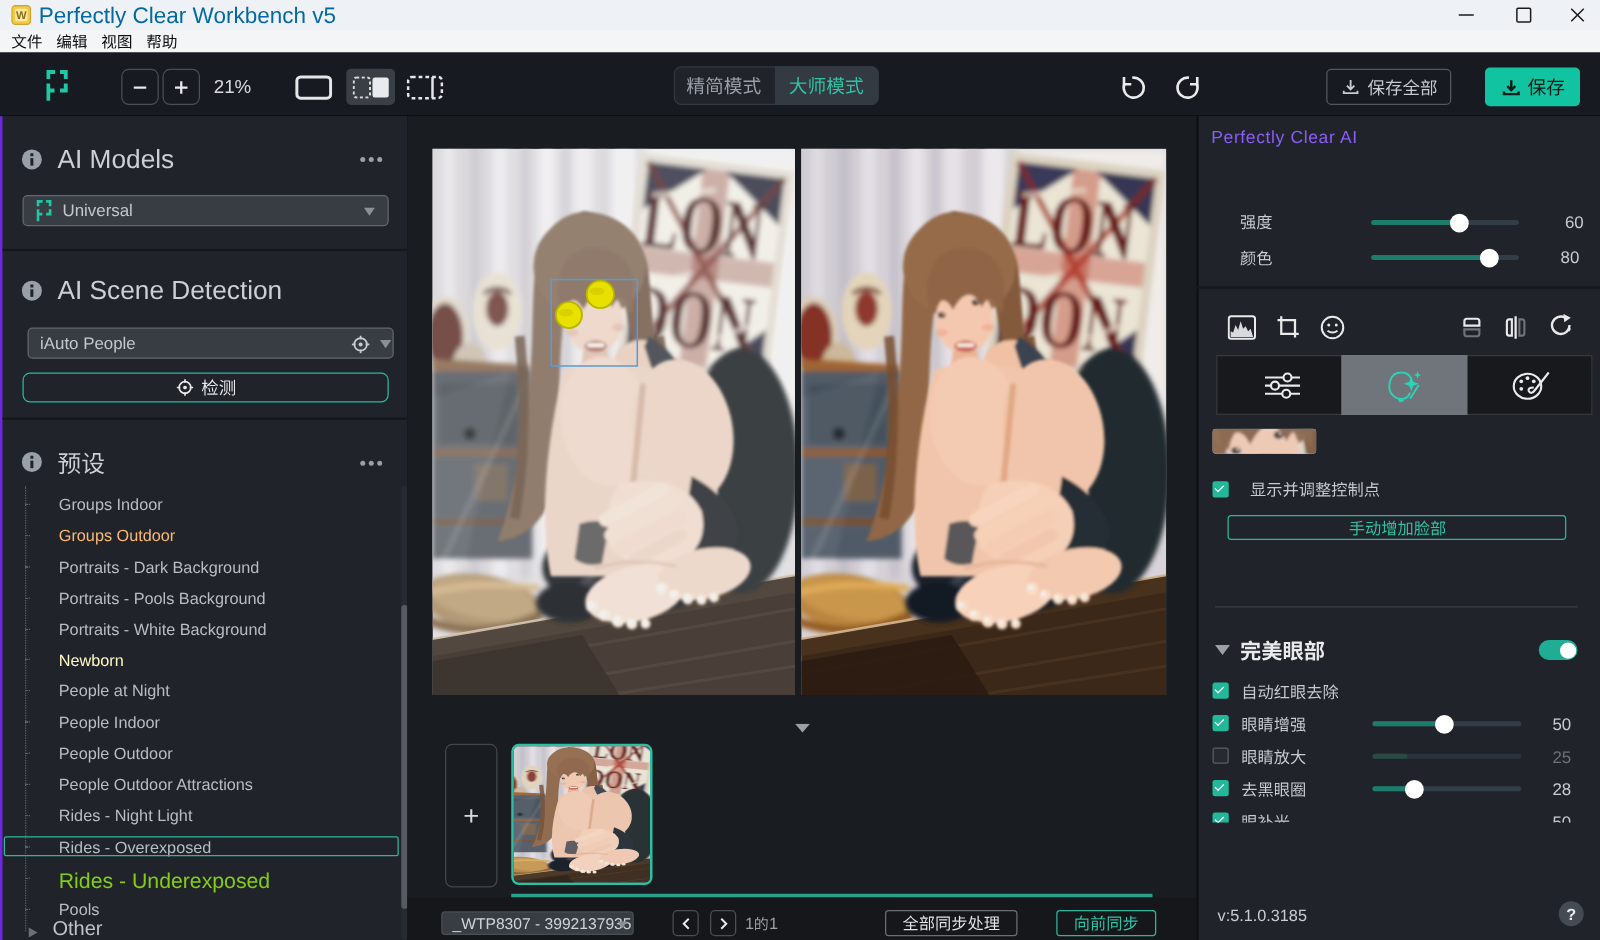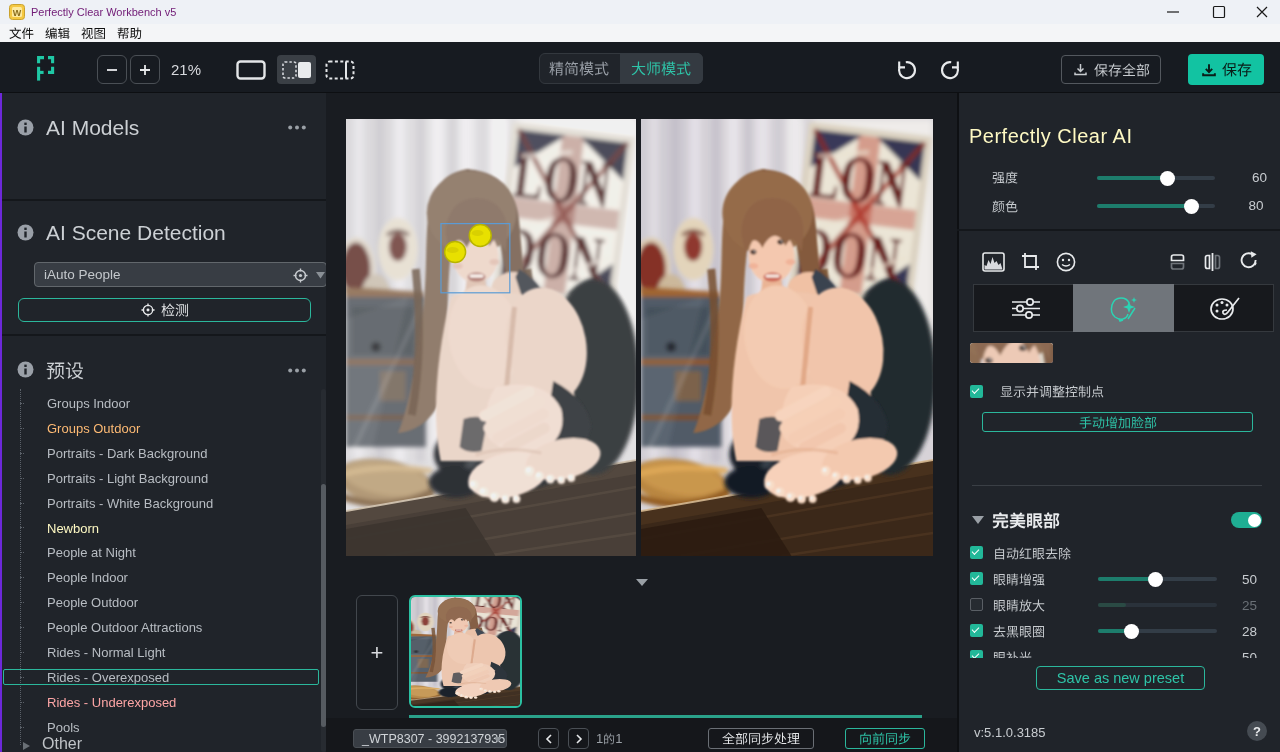--- a/index.html
+++ b/index.html
@@ -244,21 +244,21 @@
       </g>
 
 </defs>
   </svg>
 <div class="abs" id="titlebar">
  <svg class="abs" style="left:9px;top:4px" width="16" height="16" viewBox="0 0 16 16">
       <rect x="0.5" y="0.5" width="15" height="15" rx="3" fill="#f5c842" stroke="#caa22e"></rect>
       <rect x="3" y="3" width="10" height="10" rx="1.5" fill="#fdeaa0"></rect>
       <text x="8" y="11.5" text-anchor="middle" font-size="9" font-weight="bold" fill="#8a6d1f" font-family="Liberation Sans">W</text>
     </svg>
- <div class="abs" style="left:31px;top:4px;font-size:11px;color:#701a75;line-height:16px">Perfectly Clear Workbench v5</div>
+ <div class="abs" style="left:31px;top:4px;font-size:18px;color:#0369a1;line-height:16px">Perfectly Clear Workbench v5</div>
  <svg class="abs" style="left:1156px;top:0" width="124" height="24" viewBox="0 0 124 24">
   <path d="M11,12 L23,12" stroke="#1a1a1a" stroke-width="1.2"></path>
   <rect x="57.5" y="6.5" width="11" height="11" rx="1" fill="none" stroke="#1a1a1a" stroke-width="1.2"></rect>
   <path d="M101,7 L111,17 M111,7 L101,17" stroke="#1a1a1a" stroke-width="1.2"></path>
  </svg>
 </div>
 <div class="abs" id="menubar">
  <div class="abs flexc" style="left:9px;top:0;height:18px">
       <svg class="cg" width="25.0" height="12.5" viewBox="0 0 2000 1000" fill="#111111">
         <g transform="translate(0,880) scale(1,-1)">
@@ -393,28 +393,37 @@
       <rect x="7.3" y="3.6" width="2.4" height="2.4" fill="#20242a"></rect>
     </svg>
  <div class="abs serif" style="left:44px;top:23px;font-size:21px;color:#ccd0d4">AI Models</div>
  <svg class="abs" style="left:286px;top:32px" width="18" height="5" viewBox="0 0 18 5">
       <g fill="#9aa0a6">
         <circle cx="2.2" cy="2.5" r="2"></circle>
         <circle cx="9" cy="2.5" r="2"></circle>
         <circle cx="15.8" cy="2.5" r="2"></circle>
       </g>
     </svg>
+ <div class="abs drop flexc" style="left:16px;top:63px;width:293px;height:25px">
+  <svg style="margin-left:10px" width="13" height="18" viewBox="0 0 18 26">
+        <use href="#pclogo"></use>
+      </svg>
+  <span class="serif" style="margin-left:8px;font-size:13.5px;color:#c4c8cc">Universal</span>
+  <svg class="abs" style="left:272px;top:9px" width="9" height="7" viewBox="0 0 9 7">
+        <polygon points="0,0 9,0 4.5,6.5" fill="#8a9096"></polygon>
+      </svg>
+ </div>
  <div class="abs hr" style="left:0;top:106px;width:324px"></div>
  <svg class="abs" style="left:15px;top:131px" width="17" height="17" viewBox="0 0 17 17">
       <circle cx="8.5" cy="8.5" r="8" fill="#9aa0a8"></circle>
       <rect x="7.3" y="7.5" width="2.4" height="6" fill="#20242a"></rect>
       <rect x="7.3" y="3.6" width="2.4" height="2.4" fill="#20242a"></rect>
     </svg>
  <div class="abs serif" style="left:44px;top:128px;font-size:21px;color:#ccd0d4">AI Scene Detection</div>
- <div class="abs drop flexc" style="left:32px;top:169px;width:293px;height:25px">
+ <div class="abs drop flexc" style="left:20px;top:169px;width:293px;height:25px">
   <span class="serif" style="margin-left:9px;font-size:13.5px;color:#c4c8cc">iAuto People</span>
   <svg class="abs" style="left:258px;top:5px" width="15" height="15" viewBox="0 0 15 15">
         <circle cx="7.5" cy="7.5" r="5" fill="none" stroke="#c8ccd0" stroke-width="1.4"></circle>
         <circle cx="7.5" cy="7.5" r="1.6" fill="#c8ccd0"></circle>
         <path d="M7.5,0.5 L7.5,3.5 M7.5,11.5 L7.5,14.5 M0.5,7.5 L3.5,7.5 M11.5,7.5 L14.5,7.5" stroke="#c8ccd0" stroke-width="1.4"></path>
       </svg>
   <svg class="abs" style="left:281px;top:9px" width="9" height="7" viewBox="0 0 9 7">
         <polygon points="0,0 9,0 4.5,6.5" fill="#8a9096"></polygon>
       </svg>
  </div>
@@ -453,39 +462,39 @@
       </g>
     </svg>
  <div class="abs" id="presets" style="left:0;top:296px;width:324px;height:363px;overflow:hidden">
   <div class="abs" style="left:18px;top:0;width:1px;height:356px;border-left:1px dotted #5a6068"></div>
   <div class="abs serif" style="left:45px;top:6.8px;font-size:13px;color:#b8bdc3">Groups Indoor</div>
   <div class="abs" style="left:18px;top:14px;width:4px;height:1px;border-top:1px dotted #5a6068"></div>
   <div class="abs serif" style="left:45px;top:31.7px;font-size:13px;color:#fdba74">Groups Outdoor</div>
   <div class="abs" style="left:18px;top:39px;width:4px;height:1px;border-top:1px dotted #5a6068"></div>
   <div class="abs serif" style="left:45px;top:56.7px;font-size:13px;color:#b8bdc3">Portraits - Dark Background</div>
   <div class="abs" style="left:18px;top:64px;width:4px;height:1px;border-top:1px dotted #5a6068"></div>
-  <div class="abs serif" style="left:45px;top:81.6px;font-size:13px;color:#b8bdc3">Portraits - Light Background</div>
+  <div class="abs serif" style="left:45px;top:81.6px;font-size:13px;color:#b8bdc3">Portraits - Pools Background</div>
   <div class="abs" style="left:18px;top:89px;width:4px;height:1px;border-top:1px dotted #5a6068"></div>
   <div class="abs serif" style="left:45px;top:106.5px;font-size:13px;color:#b8bdc3">Portraits - White Background</div>
   <div class="abs" style="left:18px;top:114px;width:4px;height:1px;border-top:1px dotted #5a6068"></div>
   <div class="abs serif" style="left:45px;top:131.5px;font-size:13px;color:#fef9c3">Newborn</div>
   <div class="abs" style="left:18px;top:138px;width:4px;height:1px;border-top:1px dotted #5a6068"></div>
   <div class="abs serif" style="left:45px;top:156.4px;font-size:13px;color:#b8bdc3">People at Night</div>
   <div class="abs" style="left:18px;top:163px;width:4px;height:1px;border-top:1px dotted #5a6068"></div>
   <div class="abs serif" style="left:45px;top:181.3px;font-size:13px;color:#b8bdc3">People Indoor</div>
   <div class="abs" style="left:18px;top:188px;width:4px;height:1px;border-top:1px dotted #5a6068"></div>
   <div class="abs serif" style="left:45px;top:206.2px;font-size:13px;color:#b8bdc3">People Outdoor</div>
   <div class="abs" style="left:18px;top:213px;width:4px;height:1px;border-top:1px dotted #5a6068"></div>
   <div class="abs serif" style="left:45px;top:231.2px;font-size:13px;color:#b8bdc3">People Outdoor Attractions</div>
   <div class="abs" style="left:18px;top:238px;width:4px;height:1px;border-top:1px dotted #5a6068"></div>
-  <div class="abs serif" style="left:45px;top:256.1px;font-size:13px;color:#b8bdc3">Rides - Normal Light</div>
+  <div class="abs serif" style="left:45px;top:256.1px;font-size:13px;color:#b8bdc3">Rides - Night Light</div>
   <div class="abs" style="left:18px;top:263px;width:4px;height:1px;border-top:1px dotted #5a6068"></div>
   <div class="abs serif" style="left:45px;top:281.0px;font-size:13px;color:#b8bdc3">Rides - Overexposed</div>
   <div class="abs" style="left:18px;top:288px;width:4px;height:1px;border-top:1px dotted #5a6068"></div>
-  <div class="abs serif" style="left:45px;top:306.0px;font-size:13px;color:#fca5a5">Rides - Underexposed</div>
+  <div class="abs serif" style="left:45px;top:306.0px;font-size:17px;color:#84cc16">Rides - Underexposed</div>
   <div class="abs" style="left:18px;top:313px;width:4px;height:1px;border-top:1px dotted #5a6068"></div>
   <div class="abs serif" style="left:45px;top:330.9px;font-size:13px;color:#b8bdc3">Pools</div>
   <div class="abs" style="left:18px;top:338px;width:4px;height:1px;border-top:1px dotted #5a6068"></div>
   <div class="abs" style="left:1px;top:280px;width:316px;height:16px;border:1px solid #2bb79c;border-radius:2px"></div>
   <svg class="abs" style="left:20px;top:352px" width="9" height="10" viewBox="0 0 9 10">
         <polygon points="1,1 8,5 1,9" fill="#6a7076"></polygon>
       </svg>
   <div class="abs serif" style="left:40px;top:346px;font-size:16px;color:#c0c4c8">Other</div>
   <div class="abs" style="left:319px;top:0;width:5px;height:363px;background:#272b31;border-radius:3px"></div>
   <div class="abs" style="left:319px;top:95px;width:5px;height:243px;background:#565b61;border-radius:3px"></div>
@@ -559,21 +568,21 @@
           <use href="#c5411"></use>
           <use href="#c524d" x="1000"></use>
           <use href="#c540c" x="2000"></use>
           <use href="#c6b65" x="3000"></use>
         </g>
       </svg>
     </div>
 </div>
 <div class="abs" id="rpanel">
  <div class="abs" style="left:0;top:0;width:2px;height:659px;background:#0e1013"></div>
- <div class="abs serif" style="left:12px;top:32px;font-size:20px;color:#fef9c3;letter-spacing:.5px">Perfectly Clear AI</div>
+ <div class="abs serif" style="left:12px;top:8px;font-size:14px;color:#8b5cf6;letter-spacing:.5px">Perfectly Clear AI</div>
  <div class="abs flexc" style="left:35px;top:77.5px;height:14px">
       <svg class="cg" width="26.0" height="13.0" viewBox="0 0 2000 1000" fill="#c8ccd0">
         <g transform="translate(0,880) scale(1,-1)">
           <use href="#c5f3a"></use>
           <use href="#c5ea6" x="1000"></use>
         </g>
       </svg>
     </div>
  <div class="abs track" style="left:140px;top:83px;width:118px"></div>
  <div class="abs fill" style="left:140px;top:83px;width:71px"></div>
@@ -769,16 +778,15 @@
         <svg class="cg" width="39.0" height="13.0" viewBox="0 0 3000 1000" fill="#c8ccd0">
           <g transform="translate(0,880) scale(1,-1)">
             <use href="#c773c"></use>
             <use href="#c8865" x="1000"></use>
             <use href="#c5149" x="2000"></use>
           </g>
         </svg>
       </div>
   <div class="abs serif" style="left:278px;top:113px;width:22px;text-align:right;font-size:13.5px;color:#c8ccd0">50</div>
  </div>
- <div class="abs flexc serif" style="left:79px;top:573px;width:169px;height:24px;border:1.5px solid #2bb79c;border-radius:4px;justify-content:center;font-size:14.5px;color:#2ec4a8">Save as new preset</div>
  <div class="abs serif" style="left:17px;top:632px;font-size:13px;color:#c8ccd0">v:5.1.0.3185</div>
  <div class="abs flexc serif" style="left:290px;top:628px;width:20px;height:20px;border-radius:50%;background:#454b52;justify-content:center;font-size:13px;font-weight:bold;color:#e8eaec">?</div>
 </div>
 
 </body></html>

